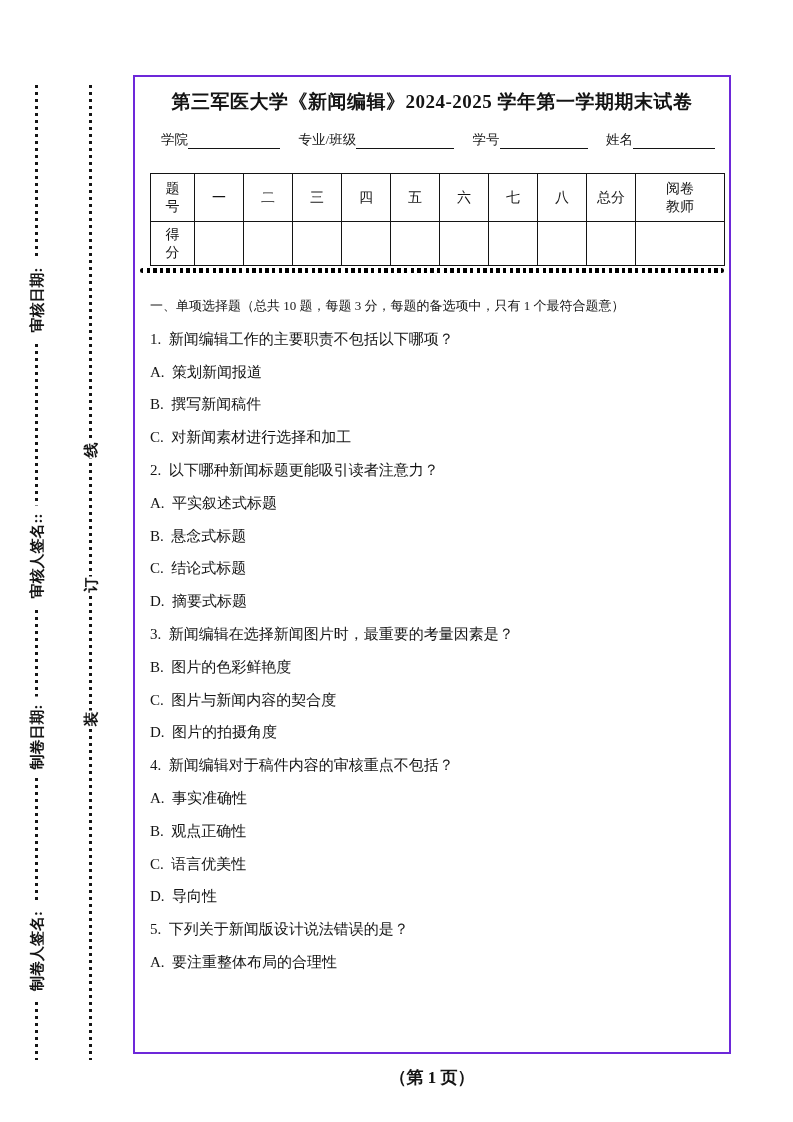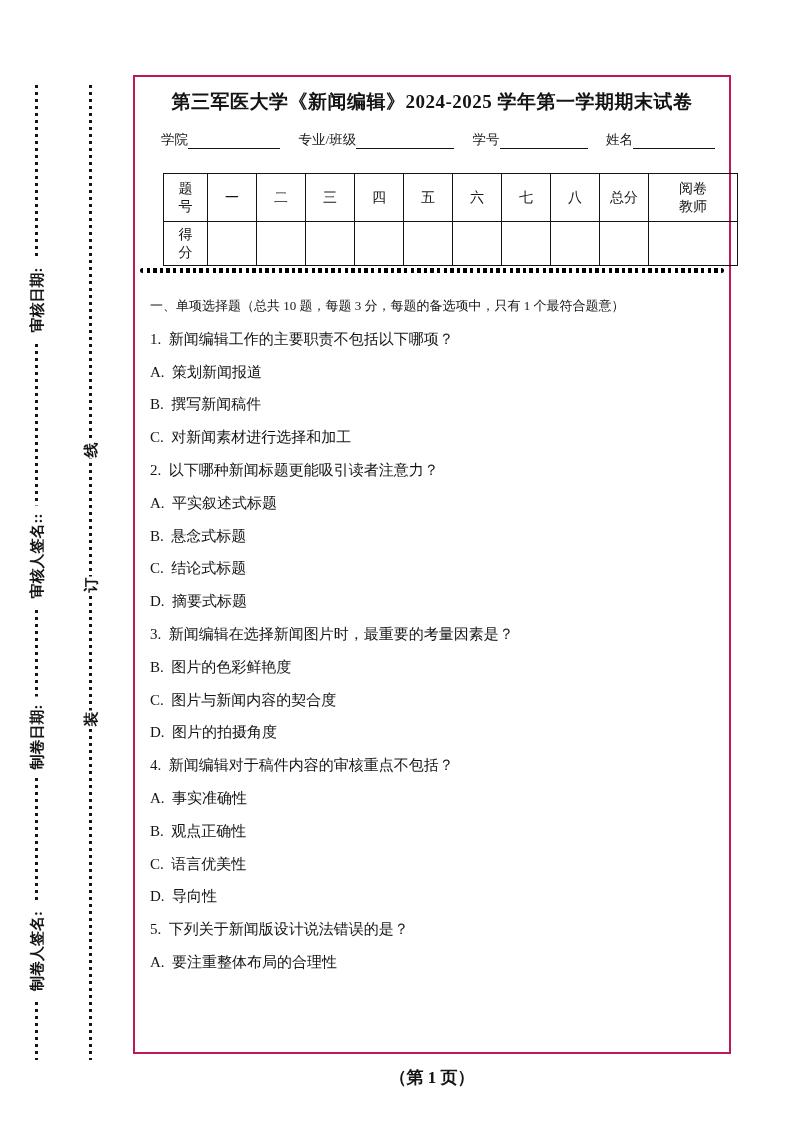--- a/index.html
+++ b/index.html
@@ -40,21 +40,21 @@
     transform: translate(-50%, -50%) rotate(-90deg);
   }
 
   
   #sheet {
     position: absolute;
     left: 133px;
     top: 75px;
     width: 598px;
     height: 979px;
-    border: 2px solid #be185d;
+    border: 2px solid #6d28d9;
     background: #ffffff;
   }
   .title {
     margin-top: 12px;
     text-align: center;
     font-size: 19px;
     font-weight: bold;
     letter-spacing: 0.5px;
     white-space: nowrap;
   }
@@ -69,21 +69,21 @@
   }
   .info-field { display: flex; align-items: flex-end; }
   .blank {
     display: inline-block;
     border-bottom: 1.2px solid #141414;
     height: 16px;
   }
 
   table.score {
     position: absolute;
-    left: 28px;
+    left: 15px;
     top: 96px;
     width: 574px;
     border-collapse: collapse;
     table-layout: fixed;
   }
   table.score td {
     border: 1.6px solid #141414;
     text-align: center;
     vertical-align: middle;
     font-size: 14px;

